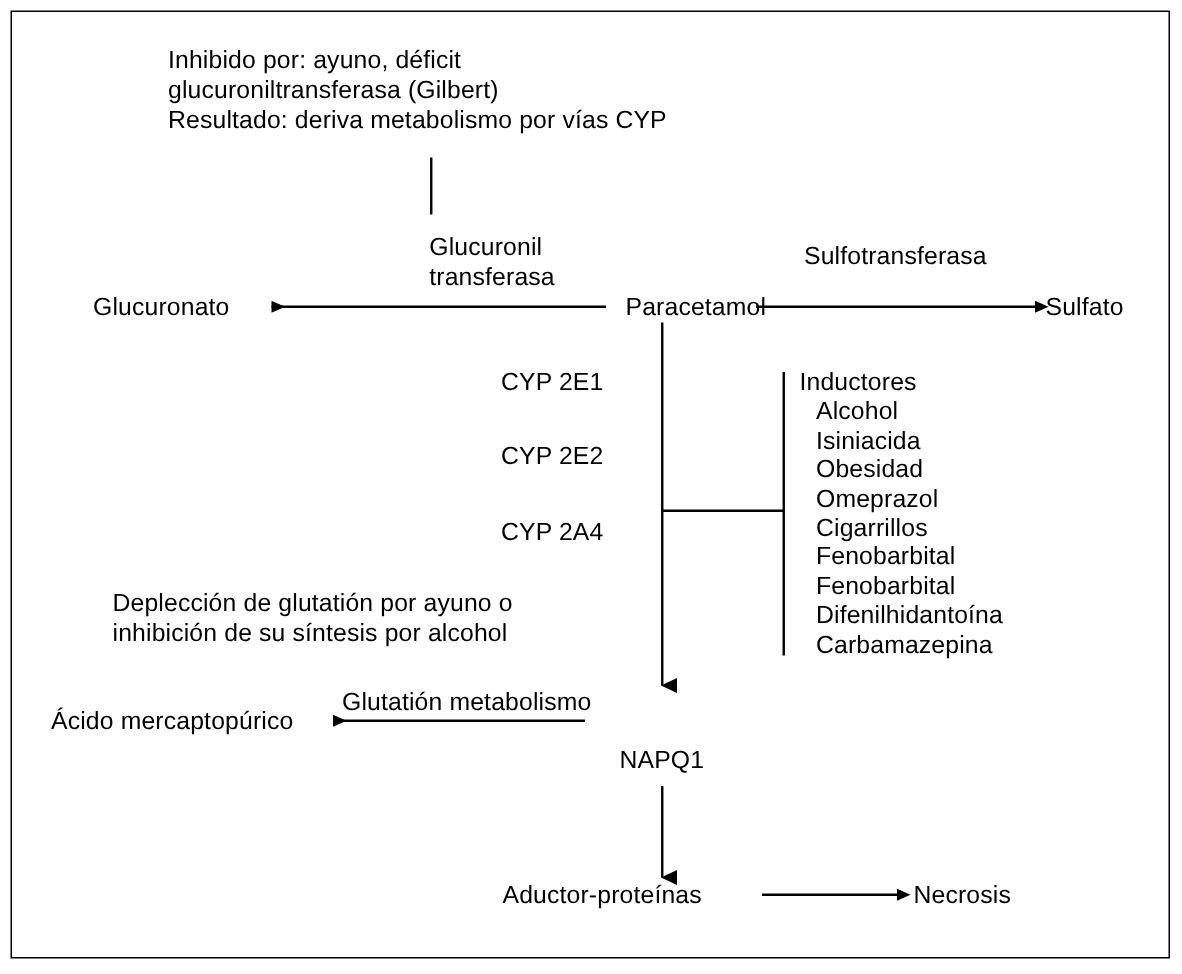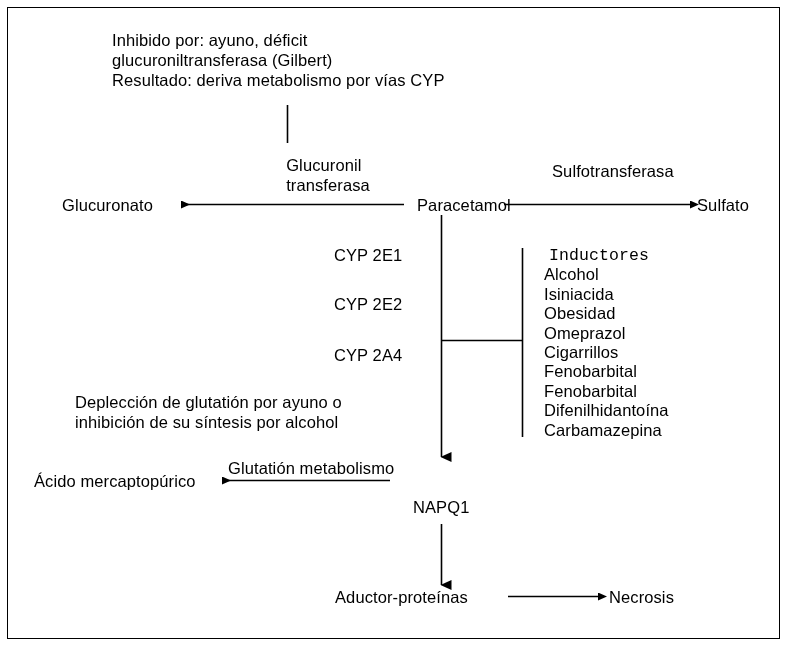--- a/index.html
+++ b/index.html
@@ -36,21 +36,21 @@
     font-family: "Liberation Sans", sans-serif;
     font-size: 16.5px;
     line-height: 20px;
     color: #000000;
     white-space: pre;
     letter-spacing: 0.1px;
   }
   .lbl.ctr { text-align: center; transform: translateX(-50%); }
   .multiline { white-space: pre-line; }
   .ind-list { line-height: 19.4px; }
-  .ind-head { margin-left: 16px; font-family: Liberation Mono, monospace; }
+  .ind-head { margin-left: 0; }
   .ind-item { margin-left: 11px; }
 </style>
 </head>
 <body>
 
 <div id="diagram-root">
 
   <div id="frame"></div>
 
   <svg id="wires" viewBox="0 0 788 649" xmlns="http://www.w3.org/2000/svg">
@@ -85,21 +85,21 @@
     <line x1="508" y1="596.5" x2="598" y2="596.5" stroke="#000" stroke-width="1.6" marker-end="url(#arrR)"></line>
   </svg>
 
   <div class="lbl multiline" style="left:112px; top:30px;">Inhibido por: ayuno, déficit
 glucuroniltransferasa (Gilbert)
 Resultado: deriva metabolismo por vías CYP</div>
 
   <div class="lbl multiline ctr" style="left:288px; top:155px; text-align:left;margin-left:40px;">Glucuronil
 transferasa</div>
 
-  <div class="lbl" style="left:552px; top:161px;">Sulfotransferasa</div>
+  <div class="lbl" style="left:536px; top:161px;">Sulfotransferasa</div>
 
   <div class="lbl" style="left:62px; top:195px;text-align:right;">Glucuronato</div>
 
   <div class="lbl" style="left:417px; top:195px;">Paracetamol</div>
 
   <div class="lbl" style="left:697px; top:195px;">Sulfato</div>
 
   <div class="lbl" style="left:334px; top:245px;">CYP 2E1</div>
 
   <div class="lbl" style="left:334px; top:294px;">CYP 2E2</div>

